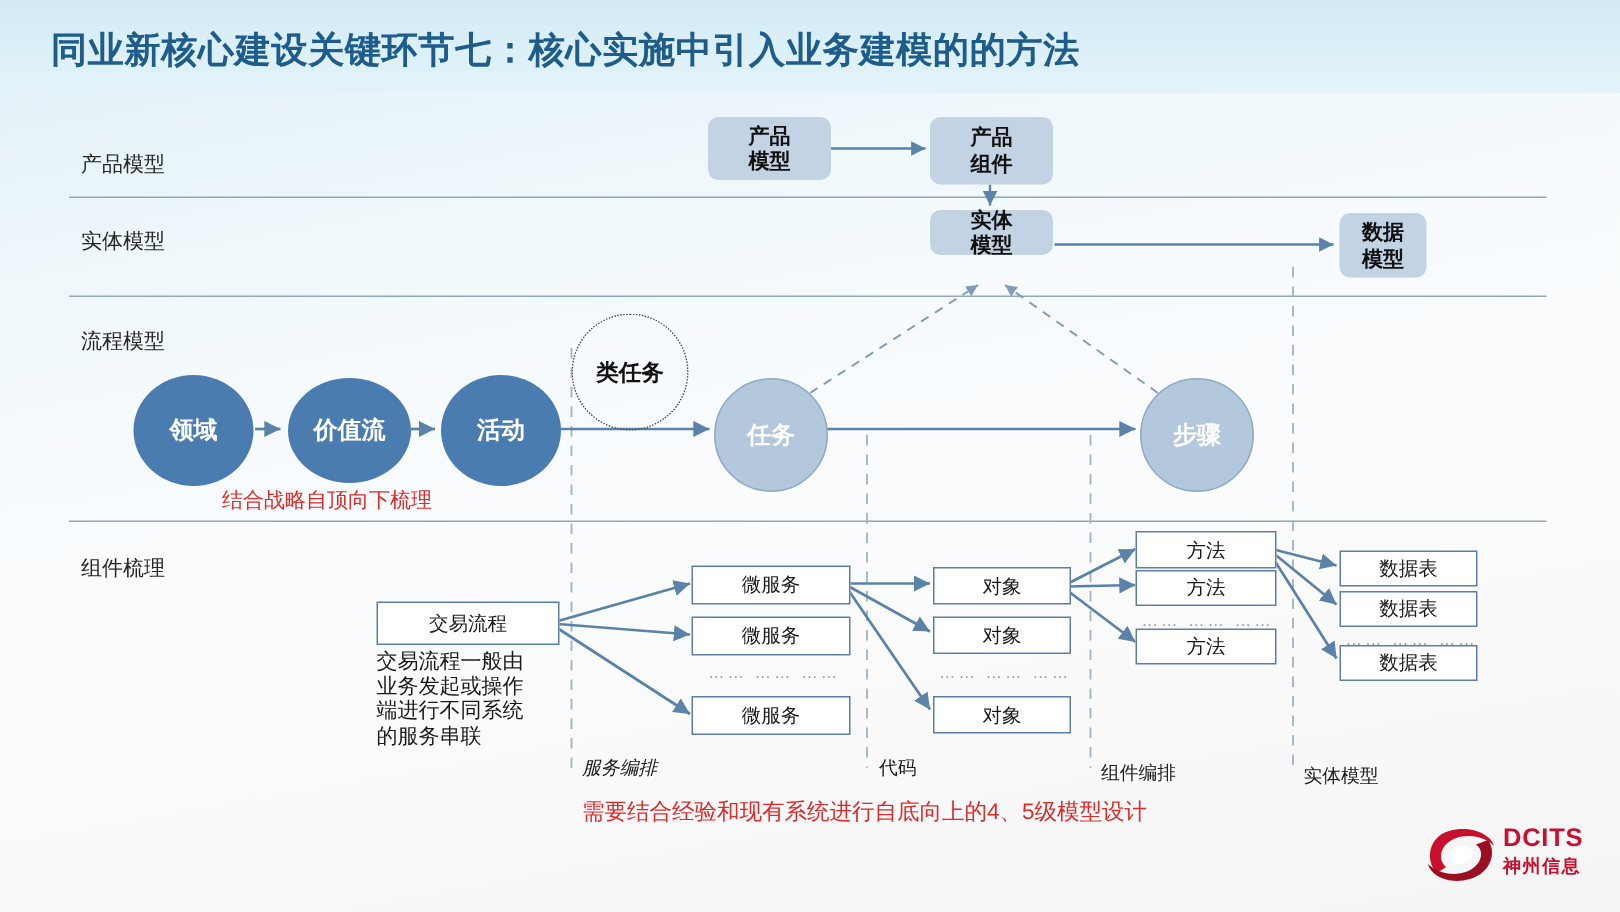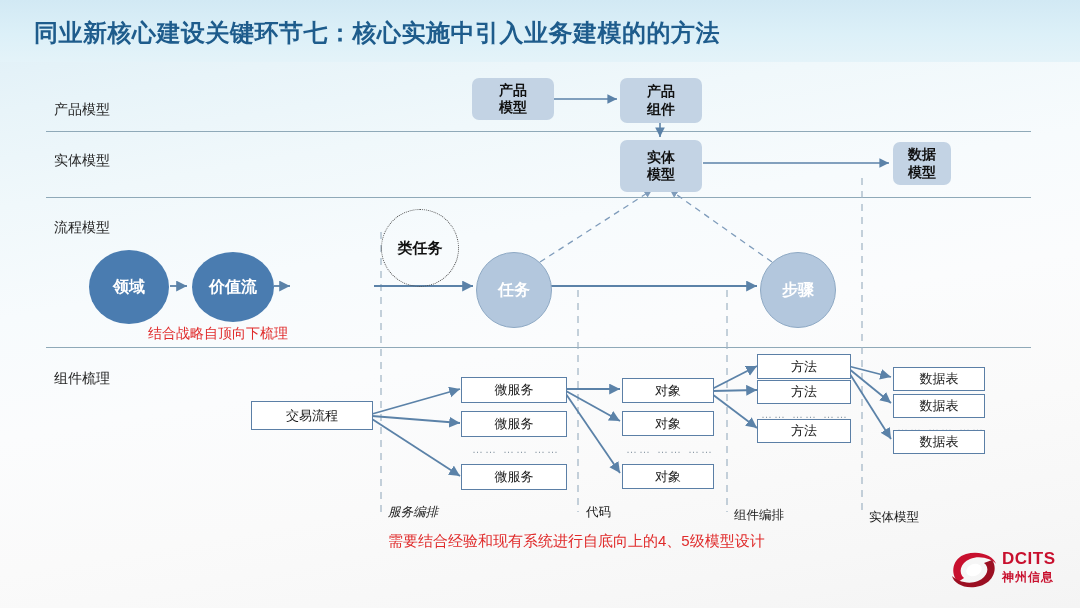--- a/index.html
+++ b/index.html
@@ -138,40 +138,47 @@
   <div class="rbox" style="left:472px;top:78px;width:82px;height:42px;">
     <span>产品</span>
     <span>模型</span>
   </div>
 
   <div class="rbox" style="left:620px;top:78px;width:82px;height:45px;">
     <span>产品</span>
     <span>组件</span>
   </div>
 
-  <div class="rbox" style="left:620px;top:140px;width:82px;height:52px;text-align:right;">
+  <div class="rbox" style="left:620px;top:140px;width:82px;height:30px;text-align:right;">
     <span>实体</span>
     <span>模型</span>
   </div>
 
   <div class="rbox" style="left:893px;top:142px;width:58px;height:43px;">
     <span>数据</span>
     <span>模型</span>
   </div>
 
   <div class="circ dark" style="left:89px;top:250px;width:80px;height:74px;">领域</div>
   <div class="circ dark" style="left:192px;top:252px;width:82px;height:70px;">价值流</div>
+  <div class="circ dark" style="left:294px;top:250px;width:80px;height:74px;">活动</div>
   <div class="circ dotted" style="left:381px;top:209px;width:76px;height:76px;">类任务</div>
   <div class="circ light" style="left:476px;top:252px;width:74px;height:74px;text-align:right;">任务</div>
   <div class="circ light" style="left:760px;top:252px;width:74px;height:74px;">步骤</div>
 
   <div class="red" style="left:148px;top:325px;font-size:14px;">结合战略自顶向下梳理</div>
 
   <div class="wbox" style="left:251px;top:401px;width:120px;height:27px;">交易流程</div>
 
+  <div class="note" style="left:251px;top:432px;width:130px;">
+    <div>交易流程一般由</div>
+    <div>业务发起或操作</div>
+    <div>端进行不同系统</div>
+    <div>的服务串联</div>
+  </div>
 
   <div class="wbox" style="left:461px;top:377px;width:104px;height:24px;">微服务</div>
   <div class="wbox" style="left:461px;top:411px;width:104px;height:24px;">微服务</div>
   <div class="ell" style="left:472px;top:443px;">…… …… ……</div>
   <div class="wbox" style="left:461px;top:464px;width:104px;height:24px;">微服务</div>
 
   <div class="wbox" style="left:622px;top:378px;width:90px;height:23px;">对象</div>
   <div class="wbox" style="left:622px;top:411px;width:90px;height:23px;">对象</div>
   <div class="ell" style="left:626px;top:443px;">…… …… ……</div>
   <div class="wbox" style="left:622px;top:464px;width:90px;height:23px;">对象</div>

